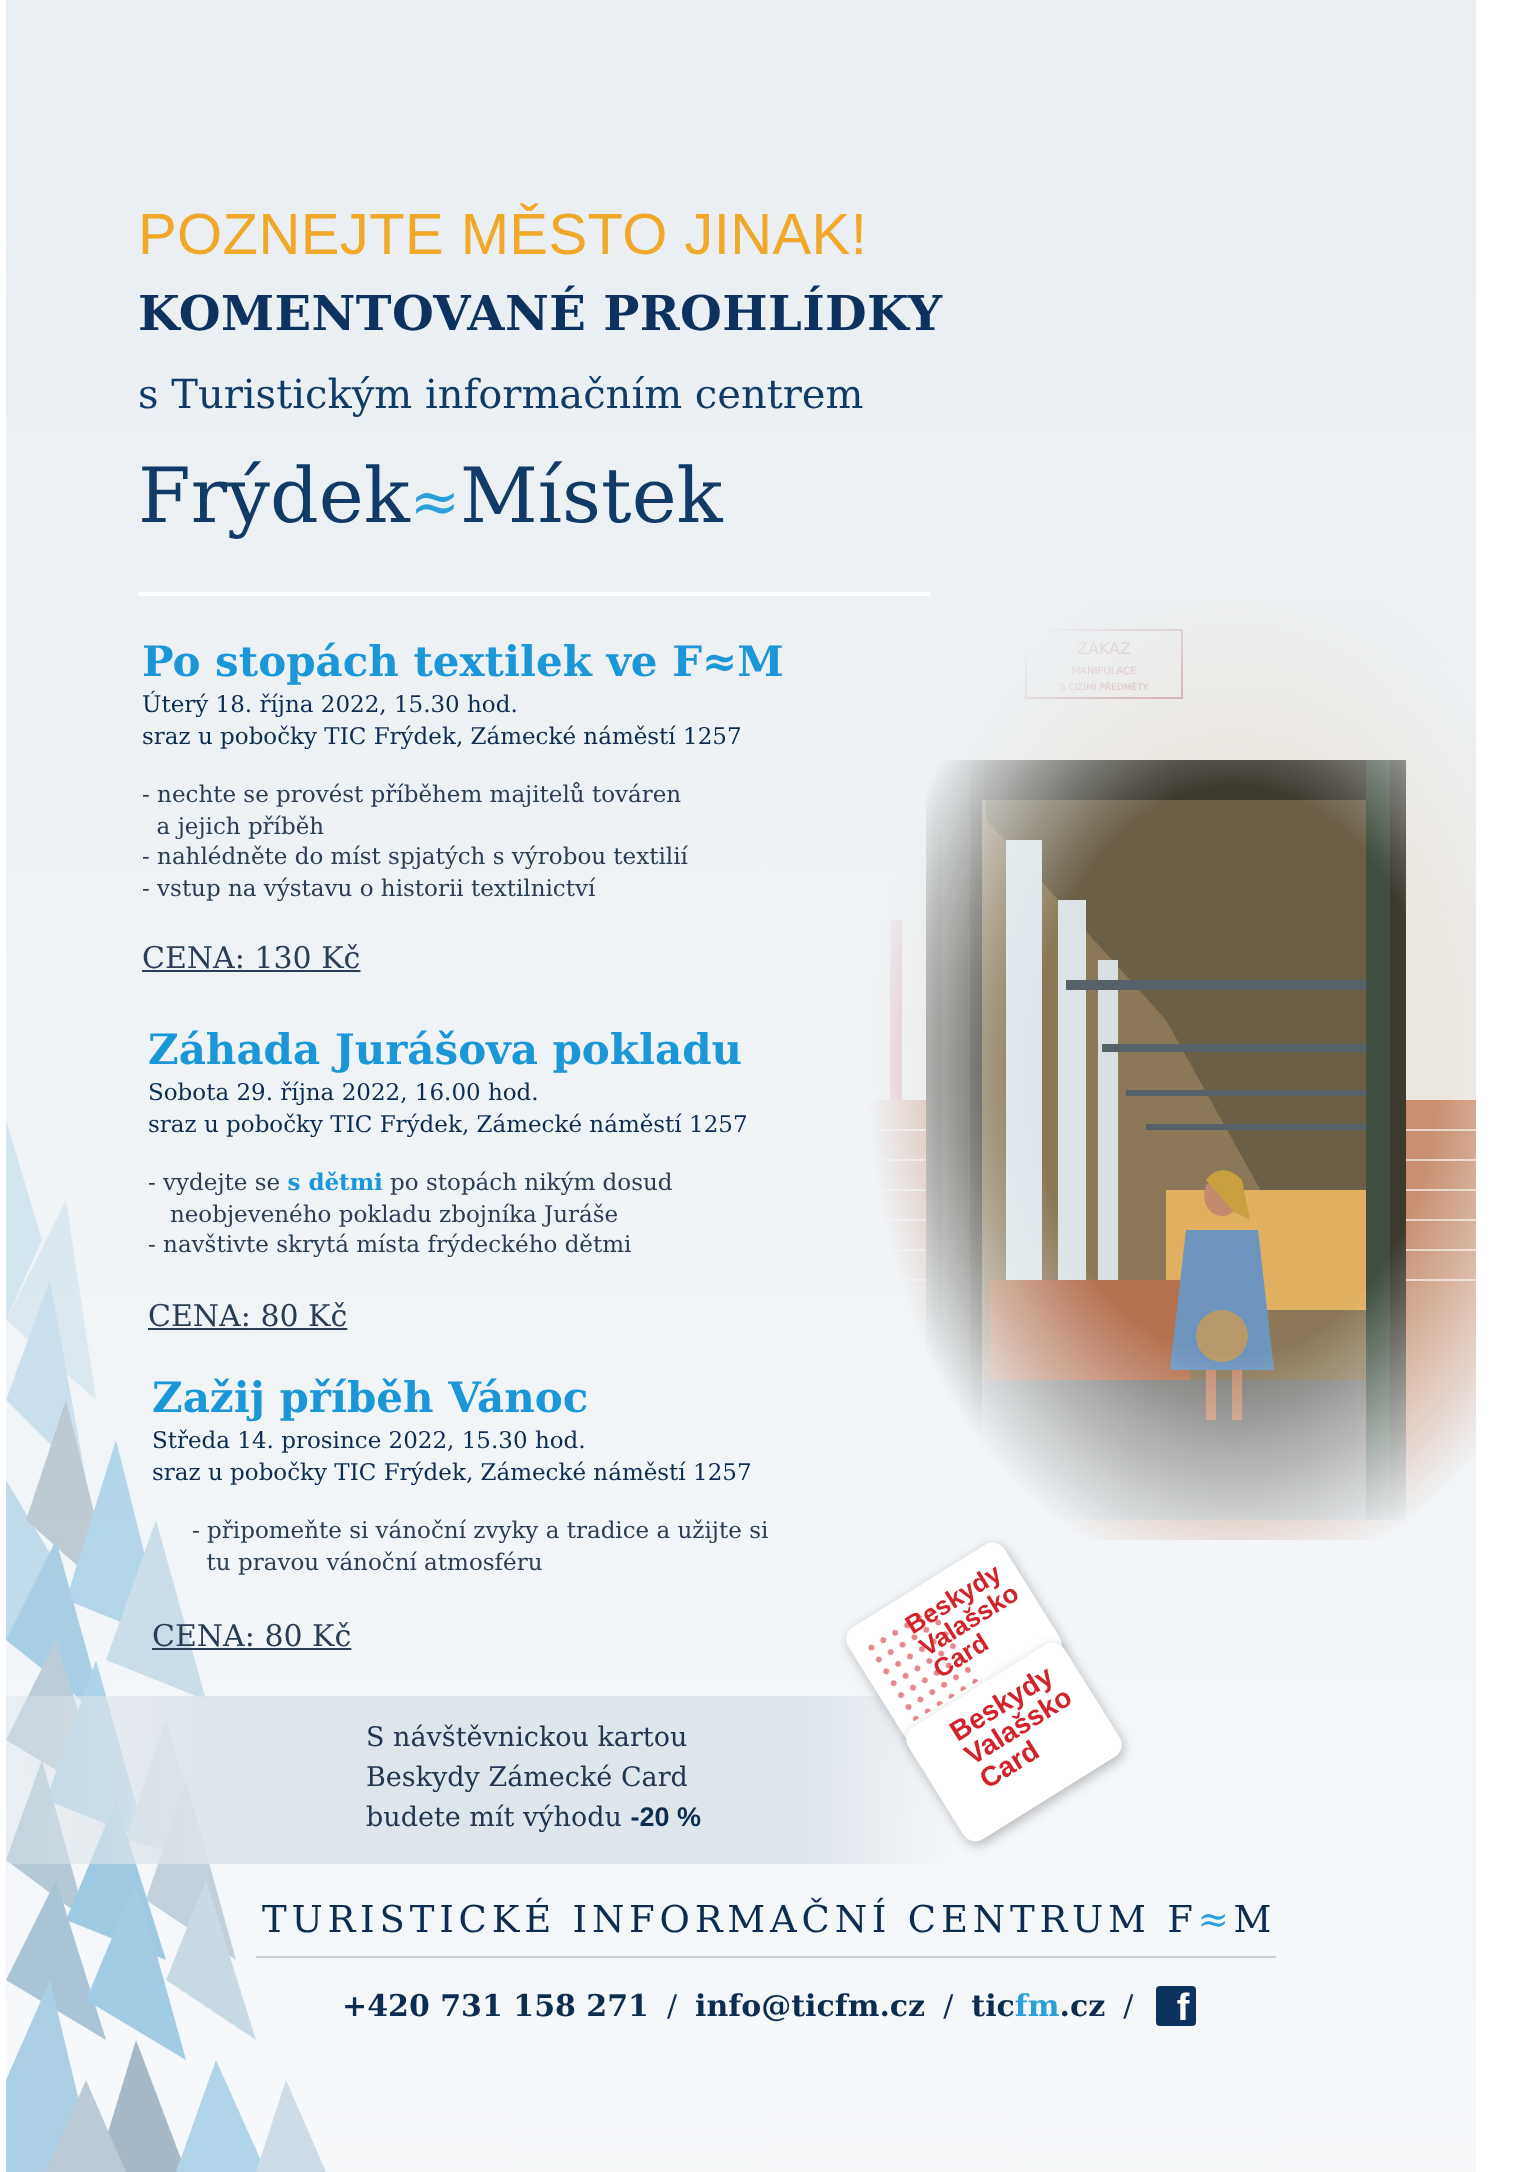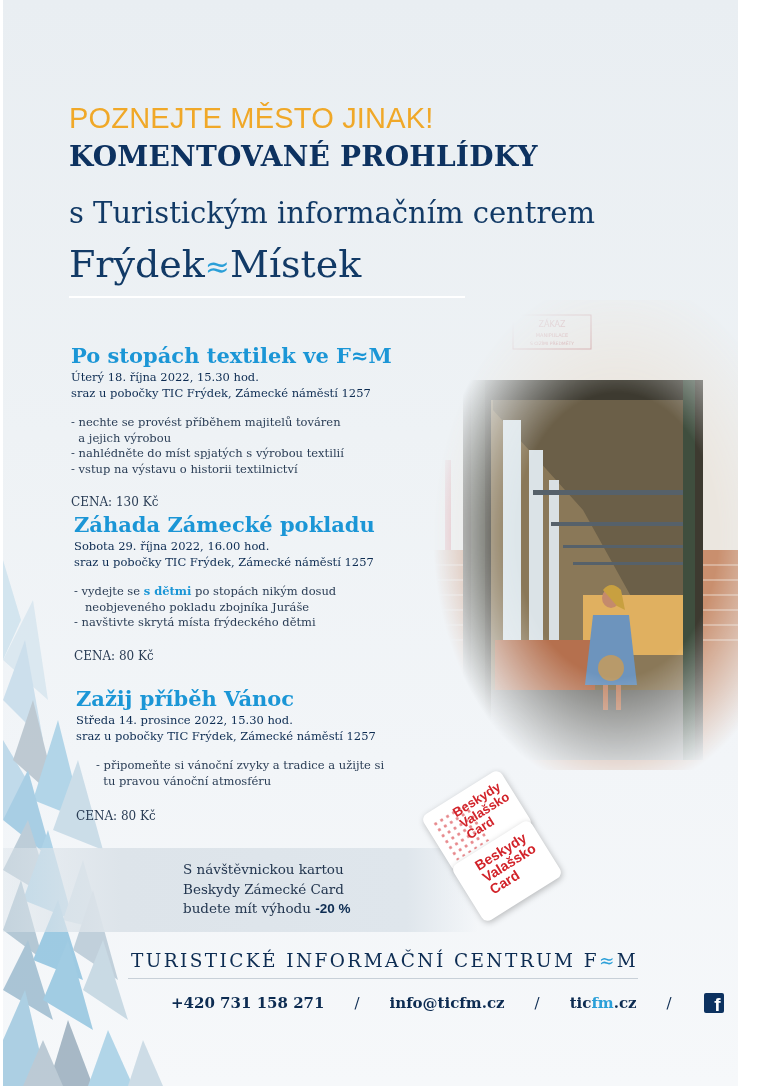--- a/index.html
+++ b/index.html
@@ -13,26 +13,26 @@
     background: linear-gradient(180deg, #e9eef2 0%, #eef2f5 40%, #f2f5f8 70%, #f6f8fa 100%);
     overflow: hidden;
   }
   .tri-layer { position: absolute; left: 0; top: 0; width: 765px; height: 1086px; }
   .header { position: absolute; left: 66px; top: 100px; }
   .tagline {
     font-family: "Liberation Sans", sans-serif; font-size: 29px; color: #f0a828;
     letter-spacing: 0.2px; line-height: 36px; white-space: nowrap;
   }
   .main-title {
-    font-family: "DejaVu Serif", serif; font-weight: bold; font-size: 28px;
+    font-family: "DejaVu Serif", serif; font-weight: bold; font-size: 24px;
     color: #0d3260; line-height: 42px; letter-spacing: 0.2px; white-space: nowrap;
   }
   .subtitle {
-    font-family: "DejaVu Serif", serif; font-size: 29px; color: #123a66;
-    line-height: 38px; margin-top: 16px; white-space: nowrap;
+    font-family: "DejaVu Serif", serif; font-size: 20px; color: #123a66;
+    line-height: 38px; margin-top: 0; white-space: nowrap;
   }
   .city {
     font-family: "DejaVu Serif", serif; font-size: 38px; color: #123a66;
     line-height: 64px; white-space: nowrap;
   }
   .city .wave { color: #2a9fd8; font-size: 30px; }
   .header-rule {
     position: absolute; left: 66px; top: 296px; width: 396px; height: 2px; background: #ffffff;
   }
   .photo {
@@ -49,22 +49,22 @@
     font-family: "DejaVu Serif", serif; font-weight: normal; font-size: 11.5px;
     color: #0d2c52; line-height: 16px; white-space: nowrap;
   }
   .tour-list { margin-top: 14px; }
   .tour-line {
     font-family: "DejaVu Serif", serif; font-size: 11.5px; color: #2a3d55;
     line-height: 15.5px; white-space: nowrap;
   }
   .tour-line .hl { color: #1b96d6; font-weight: bold; margin-top: 14px; }
   .tour-price {
-    font-family: "DejaVu Serif", serif; font-size: 12px; color: #2a3d55;
-    margin-top: 18px; white-space: nowrap;
+    font-family: "DejaVu Serif", serif; font-size: 15px; color: #2a3d55;
+    margin-top: 18px; white-space: nowrap; text-decoration: underline;
   }
   .card-band {
     position: absolute; left: 0; top: 848px; width: 475px; height: 84px;
     background: linear-gradient(90deg, rgba(220,228,234,0.4) 0%, #dde4ea 25%, #dfe6ec 85%, rgba(223,230,236,0) 100%);
   }
   .card-text {
     position: absolute; left: 180px; top: 860px;
     font-family: "DejaVu Serif", serif; font-size: 13.5px; color: #23364f; line-height: 19.5px;
     white-space: nowrap;
   }
@@ -86,21 +86,21 @@
   .footer-title {
     position: absolute; left: 128px; top: 950px; width: 520px;
     font-family: "DejaVu Serif", serif; font-size: 18.5px; color: #0d2c52;
     letter-spacing: 2.4px; white-space: nowrap;
   }
   .footer-title .wave { color: #2a9fd8; }
   .footer-rule { position: absolute; left: 125px; top: 978px; width: 510px; height: 1px; background: #c8d0d8; }
   .contacts {
     position: absolute; left: 168px; top: 993px;
     font-family: "DejaVu Serif", serif; font-weight: bold; font-size: 15px; color: #0d2c52;
-    white-space: nowrap; display: flex; align-items: center; gap: 21px;
+    white-space: nowrap; display: flex; align-items: center;
   }
   .contacts .sep { font-weight: normal; margin: 0 9px; color: #0d2c52; }
   .contacts .hl { color: #2a9fd8; }
   .fb {
     display: inline-block; width: 20px; height: 20px; background: #0d3260; border-radius: 2px;
     position: relative; margin-left: 2px;
   }
   .fb span { position: absolute; right: 3px; bottom: -2px; color: #fff; font-family: "Liberation Sans", sans-serif; font-weight: bold; font-size: 19px; line-height: 20px; }
 </style>
 </head>
@@ -177,35 +177,35 @@
     <rect x="250" y="80" width="12" height="380" fill="#3f4e3e"></rect>
     <rect x="38" y="80" width="14" height="380" fill="#4a4a3e"></rect>
     <ellipse cx="178" cy="298" rx="9" ry="10" fill="#c48a6c"></ellipse>
     <path d="M170 290 q8 -10 18 0 l4 20 l-8 -4 z" fill="#c8a040"></path>
     <path d="M160 315 l36 0 l8 70 l-52 0 z" fill="#6d94bd"></path>
     <circle cx="178" cy="368" r="13" fill="#b89a6a"></circle>
     <rect x="170" y="385" width="5" height="25" fill="#c48a6c"></rect>
     <rect x="183" y="385" width="5" height="25" fill="#c48a6c"></rect>
   </svg>
 
-  <div class="tour" style="top:318px;margin-top:25px;">
+  <div class="tour" style="top:318px;">
     <div class="tour-title">Po stopách textilek ve F≈M</div>
     <div class="tour-date">Úterý 18. října 2022, 15.30 hod.</div>
     <div class="tour-place">sraz u pobočky TIC Frýdek, Zámecké náměstí 1257</div>
     <div class="tour-list">
       <div class="tour-line" style="white-space:pre">- nechte se provést příběhem majitelů továren</div>
-      <div class="tour-line" style="white-space:pre">  a jejich výrobou</div>
+      <div class="tour-line" style="white-space:pre">  a jejich příběh</div>
       <div class="tour-line" style="white-space:pre">- nahlédněte do míst spjatých s výrobou textilií</div>
       <div class="tour-line" style="white-space:pre">- vstup na výstavu o historii textilnictví</div>
     </div>
     <div class="tour-price">CENA: 130 Kč</div>
   </div>
 
   <div class="tour" style="top:512px; left:71px;">
-    <div class="tour-title">Záhada Zámecké pokladu</div>
+    <div class="tour-title">Záhada Jurášova pokladu</div>
     <div class="tour-date">Sobota 29. října 2022, 16.00 hod.</div>
     <div class="tour-place">sraz u pobočky TIC Frýdek, Zámecké náměstí 1257</div>
     <div class="tour-list">
       <div class="tour-line" style="white-space:pre"><span>- vydejte se </span><span class="hl">s dětmi</span><span> po stopách nikým dosud</span></div>
       <div class="tour-line" style="white-space:pre">   neobjeveného pokladu zbojníka Juráše</div>
       <div class="tour-line" style="white-space:pre">- navštivte skrytá místa frýdeckého dětmi</div>
     </div>
     <div class="tour-price">CENA: 80 Kč</div>
   </div>
 

